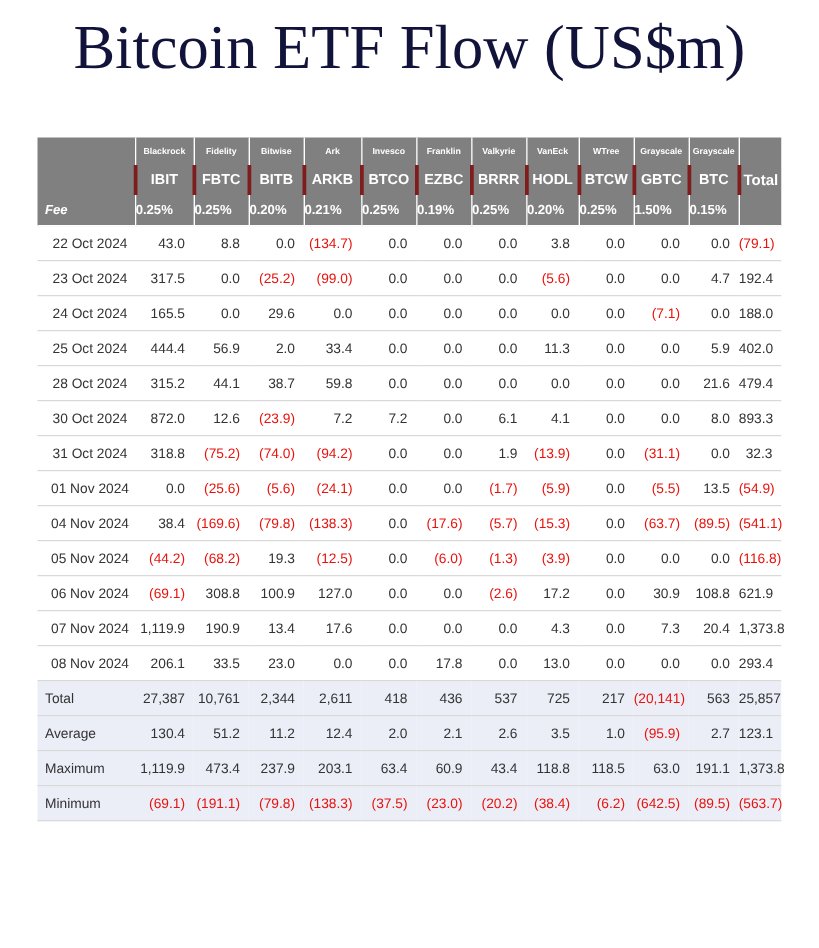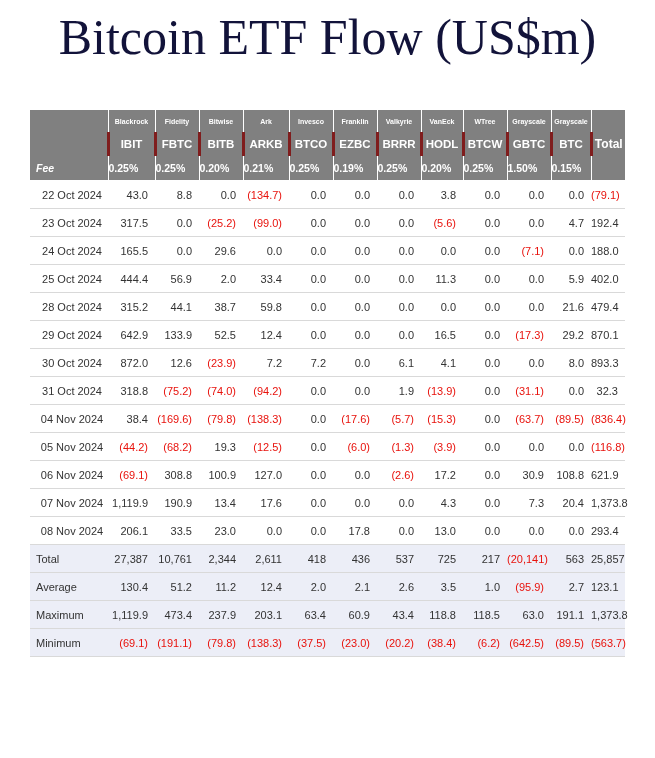--- a/index.html
+++ b/index.html
@@ -258,35 +258,20 @@
           <td>0.0</td>
           <td>0.0</td>
           <td>0.0</td>
           <td>0.0</td>
           <td>0.0</td>
           <td>0.0</td>
           <td>21.6</td>
           <td>479.4</td>
         </tr>
         <tr class="data">
-          <td class="datecell">29 Oct 2024</td>
-          <td>642.9</td>
-          <td>133.9</td>
-          <td>52.5</td>
-          <td>12.4</td>
-          <td>0.0</td>
-          <td>0.0</td>
-          <td>0.0</td>
-          <td>16.5</td>
-          <td>0.0</td>
-          <td class="neg">(17.3)</td>
-          <td>29.2</td>
-          <td>870.1</td>
-        </tr>
-        <tr class="data">
           <td class="datecell">30 Oct 2024</td>
           <td>872.0</td>
           <td>12.6</td>
           <td class="neg">(23.9)</td>
           <td>7.2</td>
           <td>7.2</td>
           <td>0.0</td>
           <td>6.1</td>
           <td>4.1</td>
           <td>0.0</td>
@@ -303,33 +288,48 @@
           <td>0.0</td>
           <td>0.0</td>
           <td>1.9</td>
           <td class="neg">(13.9)</td>
           <td>0.0</td>
           <td class="neg">(31.1)</td>
           <td>0.0</td>
           <td>32.3</td>
         </tr>
         <tr class="data">
+          <td class="datecell">01 Nov 2024</td>
+          <td>0.0</td>
+          <td class="neg">(25.6)</td>
+          <td class="neg">(5.6)</td>
+          <td class="neg">(24.1)</td>
+          <td>0.0</td>
+          <td>0.0</td>
+          <td class="neg">(1.7)</td>
+          <td class="neg">(5.9)</td>
+          <td>0.0</td>
+          <td class="neg">(5.5)</td>
+          <td>13.5</td>
+          <td class="neg">(54.9)</td>
+        </tr>
+        <tr class="data">
           <td class="datecell">04 Nov 2024</td>
           <td>38.4</td>
           <td class="neg">(169.6)</td>
           <td class="neg">(79.8)</td>
           <td class="neg">(138.3)</td>
           <td>0.0</td>
           <td class="neg">(17.6)</td>
           <td class="neg">(5.7)</td>
           <td class="neg">(15.3)</td>
           <td>0.0</td>
           <td class="neg">(63.7)</td>
           <td class="neg">(89.5)</td>
-          <td class="neg">(836.4)</td>
+          <td class="neg">(541.1)</td>
         </tr>
         <tr class="data">
           <td class="datecell">05 Nov 2024</td>
           <td class="neg">(44.2)</td>
           <td class="neg">(68.2)</td>
           <td>19.3</td>
           <td class="neg">(12.5)</td>
           <td>0.0</td>
           <td class="neg">(6.0)</td>
           <td class="neg">(1.3)</td>

